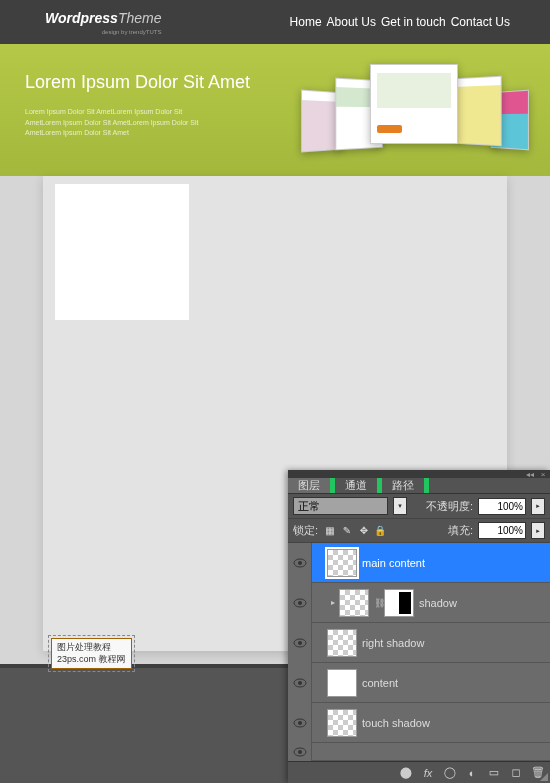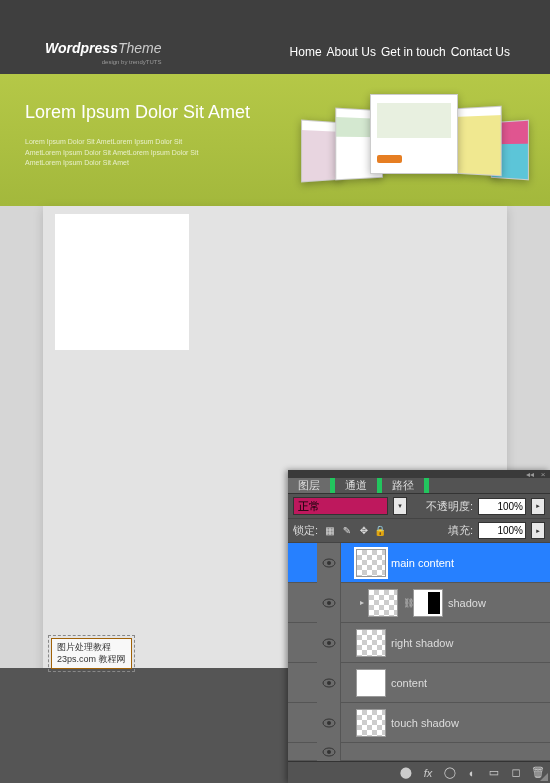--- a/index.html
+++ b/index.html
@@ -1,19 +1,19 @@
 <!DOCTYPE html>
 <html><head>
 <meta charset="utf-8">
 <style>
 * { margin: 0; padding: 0; box-sizing: border-box; }
 body { font-family: Arial, sans-serif; width: 550px; height: 783px; overflow: hidden; background: #3f3f3f; position: relative; }
 
 
-.header { height: 44px; background: #3f3f3f; display: flex; align-items: center; padding: 0 40px 0 45px; margin-top: 30px; }
+.header { height: 44px; background: #3f3f3f; display: flex; align-items: center; padding: 0 40px 0 45px; }
 .logo { color: #fff; font-size: 14px; font-weight: 700; font-style: italic; }
 .logo-light { font-weight: 300; color: #ccc; }
 .logo-sub { font-size: 6px; color: #999; display: block; text-align: right; font-style: normal; font-weight: 400; margin-top: 2px; }
 .nav { margin-left: auto; display: flex; gap: 5px; }
 .nav a { color: #fff; text-decoration: none; font-size: 12px; cursor: pointer; }
 
 
 .hero { height: 132px; background: linear-gradient(#b5c847, #a3b83c); padding: 28px 40px 0 25px; position: relative; display: flex; }
 .hero-title { color: #fff; font-size: 18px; font-weight: 400; margin-bottom: 14px; }
 .hero-text { color: #e8efc9; font-size: 7px; line-height: 1.5; white-space: pre-line; }
@@ -40,30 +40,30 @@
 .footer-dark { position: absolute; bottom: 0; left: 0; right: 0; height: 115px; background: #555; }
 
 
 .panel { position: absolute; right: 0; bottom: 0; width: 262px; background: #535353; color: #ddd; font-size: 11px; z-index: 20; box-shadow: -2px 0 6px rgba(0,0,0,.4); }
 .panel-top { height: 8px; background: #3a3a3a; display: flex; justify-content: flex-end; align-items: center; padding-right: 2px; gap: 3px; }
 .panel-top span { width: 10px; height: 5px; color: #999; font-size: 8px; line-height: 5px; text-align: center; }
 .tabs { display: flex; background: #535353; border-bottom: 1px solid #333; }
 .tab { padding: 0 10px; font-size: 11px; cursor: pointer; border-right: 5px solid #22c55e; }
 .tab.active { background: #6b6b6b; }
 .row { display: flex; align-items: center; padding: 3px 5px; gap: 5px; border-bottom: 1px solid #444; background: #535353; }
-.blend { background: #be185d; color: #000; height: 18px; width: 95px; font-size: 11px; padding: 0 4px; border: 1px solid #333; display: flex; align-items: center; }
+.blend { background: #a3a3a3; color: #000; height: 18px; width: 95px; font-size: 11px; padding: 0 4px; border: 1px solid #333; display: flex; align-items: center; }
 .blend-arrow { width: 14px; height: 18px; background: #e8e8e8; border: 1px solid #333; display: flex; align-items: center; justify-content: center; font-size: 7px; color: #333; }
 .label { font-size: 11px; }
 .pct { background: #fff; color: #000; width: 48px; height: 17px; font-size: 10px; text-align: right; padding: 0 2px; border: 1px solid #333; display: flex; align-items: center; justify-content: flex-end; }
 .arrow-btn { width: 14px; height: 17px; background: #e8e8e8; border: 1px solid #333; display: flex; align-items: center; justify-content: center; font-size: 7px; color: #333; }
 .lock-icons { display: flex; gap: 3px; align-items: center; }
 .lock-icons span { width: 14px; height: 14px; display: flex; align-items: center; justify-content: center; font-size: 10px; }
 
 .layers-list { background: #6b6b6b; }
-.layer { display: flex; align-items: center; height: 40px; border-bottom: 1px solid #555; background: #6b6b6b; padding-left: 29px; }
+.layer { display: flex; align-items: center; height: 40px; border-bottom: 1px solid #555; background: #6b6b6b; }
 .layer.selected { background: #2680ff; color: #fff; }
 .layer.selected .layer-name { color: #fff; }
 .eye { width: 24px; height: 40px; display: flex; align-items: center; justify-content: center; border-right: 1px solid #555; background: #6b6b6b; }
 .eye svg { width: 14px; height: 10px; }
 .indent { width: 15px; }
 .expand { width: 12px; font-size: 8px; text-align: center; color: #ccc; }
 .thumb { width: 30px; height: 28px; background: #fff; border: 1px solid #999; margin-right: 5px; position: relative; }
 .thumb.checker { background: repeating-conic-gradient(#ccc 0 25%, #fff 0 50%) 0 0 / 10px 10px; }
 .thumb.checker.selected-thumb { outline: 2px solid #fff; }
 .mask-thumb { width: 30px; height: 28px; margin-right: 5px; }

